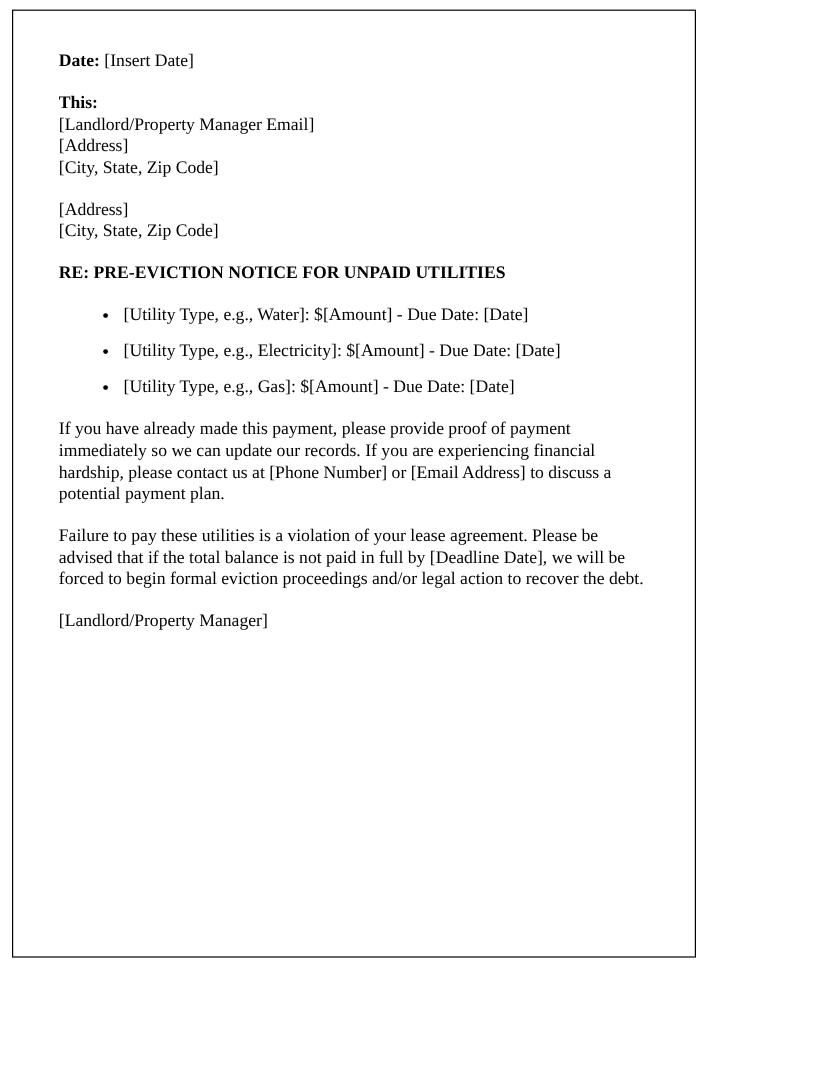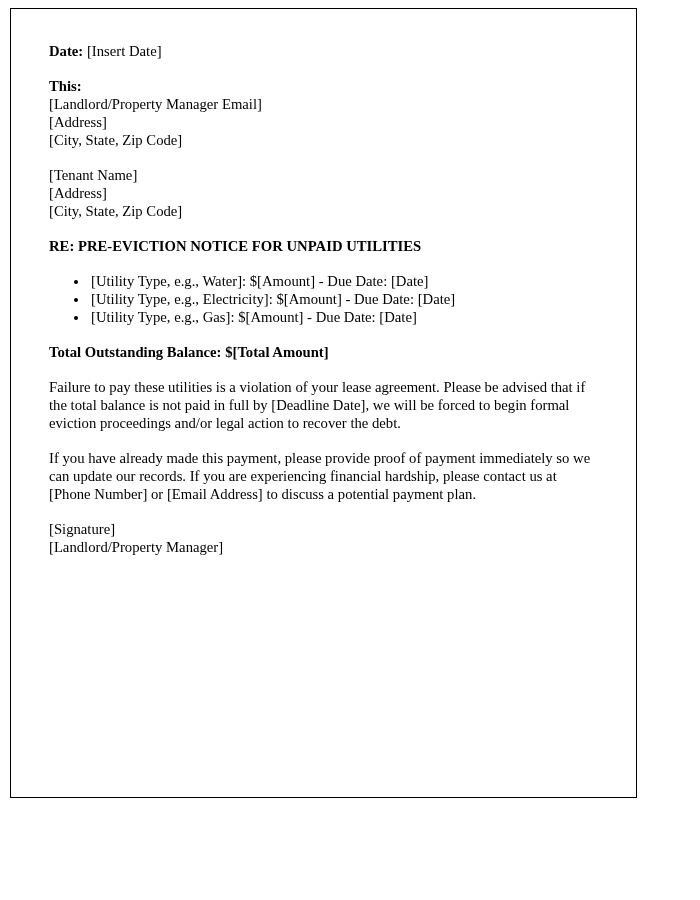--- a/index.html
+++ b/index.html
@@ -8,21 +8,21 @@
     background: #ffffff;
     width: 700px;
     height: 900px;
     font-family: "Liberation Serif", serif;
     color: #000000;
   }
   .page {
     position: absolute;
     left: 10px;
     top: 8px;
-    width: 627px;
+    width: 570px;
     height: 790px;
     border: 1px solid #000000;
     box-sizing: border-box;
     background: #ffffff;
     overflow: hidden;
   }
   .content {
     padding: 33px 38px 0 38px;
     font-size: 14.7px;
     line-height: 18px;
@@ -33,21 +33,21 @@
   .line {
     margin: 0;
   }
   strong { font-weight: bold; }
   ul.utilities {
     margin: 0 0 17px 0;
     padding-left: 40px;
     list-style-type: disc;
   }
   ul.utilities li {
-    margin: 0;
+    margin: 12px;
     padding-left: 2px;
   }
 </style>
 </head>
 <body>
 
 <div class="page">
   <div class="content">
 
     <p class="para">
@@ -56,46 +56,41 @@
     </p>
 
     <div class="para">
       <p class="line"><strong>This:</strong></p>
       <p class="line">[Landlord/Property Manager Email]</p>
       <p class="line">[Address]</p>
       <p class="line">[City, State, Zip Code]</p>
     </div>
 
     <div class="para">
-      <p class="line">[Tenant Name]</p>
       <p class="line">[Address]</p>
       <p class="line">[City, State, Zip Code]</p>
     </div>
 
     <p class="para">
       <strong>RE: PRE-EVICTION NOTICE FOR UNPAID UTILITIES</strong>
     </p>
 
 
 
     <ul class="utilities">
       <li>[Utility Type, e.g., Water]: $[Amount] - Due Date: [Date]</li>
       <li>[Utility Type, e.g., Electricity]: $[Amount] - Due Date: [Date]</li>
       <li>[Utility Type, e.g., Gas]: $[Amount] - Due Date: [Date]</li>
     </ul>
 
-    <p class="para">
-      <strong>Total Outstanding Balance: $[Total Amount]</strong>
-    </p>
+
+    <p class="para">If you have already made this payment, please provide proof of payment immediately so we can update our records. If you are experiencing financial hardship, please contact us at [Phone Number] or [Email Address] to discuss a potential payment plan.</p>
 
     <p class="para">Failure to pay these utilities is a violation of your lease agreement. Please be advised that if the total balance is not paid in full by [Deadline Date], we will be forced to begin formal eviction proceedings and/or legal action to recover the debt.</p>
-
-    <p class="para">If you have already made this payment, please provide proof of payment immediately so we can update our records. If you are experiencing financial hardship, please contact us at [Phone Number] or [Email Address] to discuss a potential payment plan.</p>
 
 
 
     <div class="para">
-      <p class="line">[Signature]</p>
       <p class="line">[Landlord/Property Manager]</p>
     </div>
 
   </div>
 </div>
 
 </body></html>

